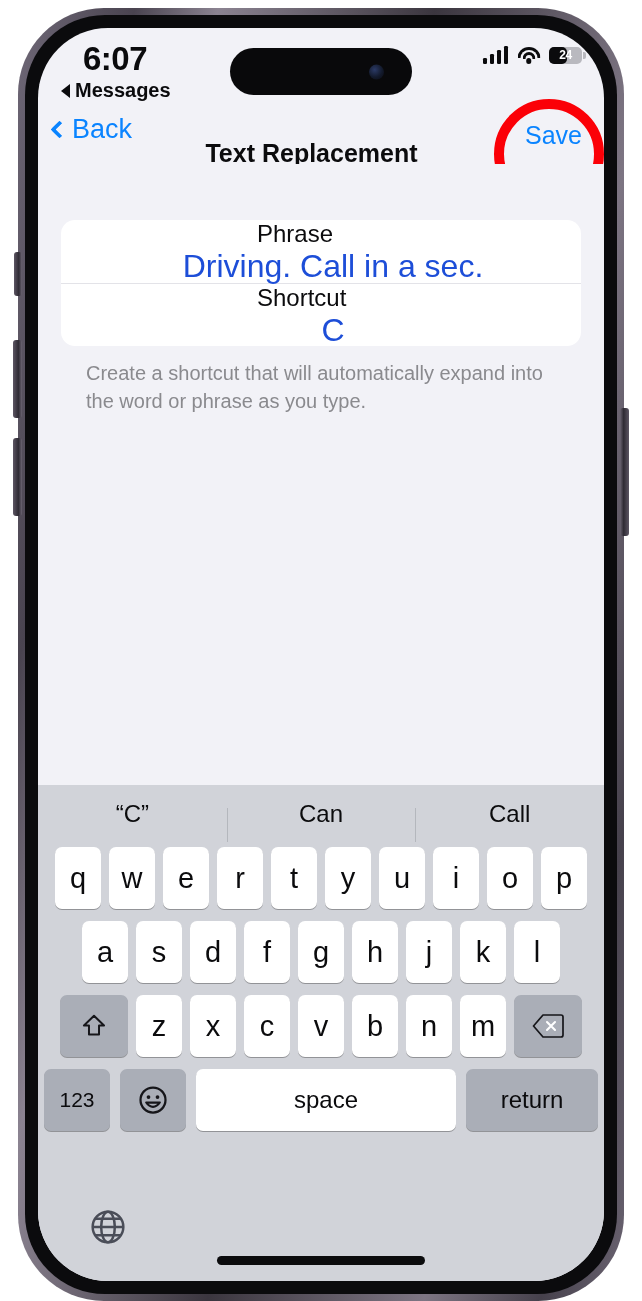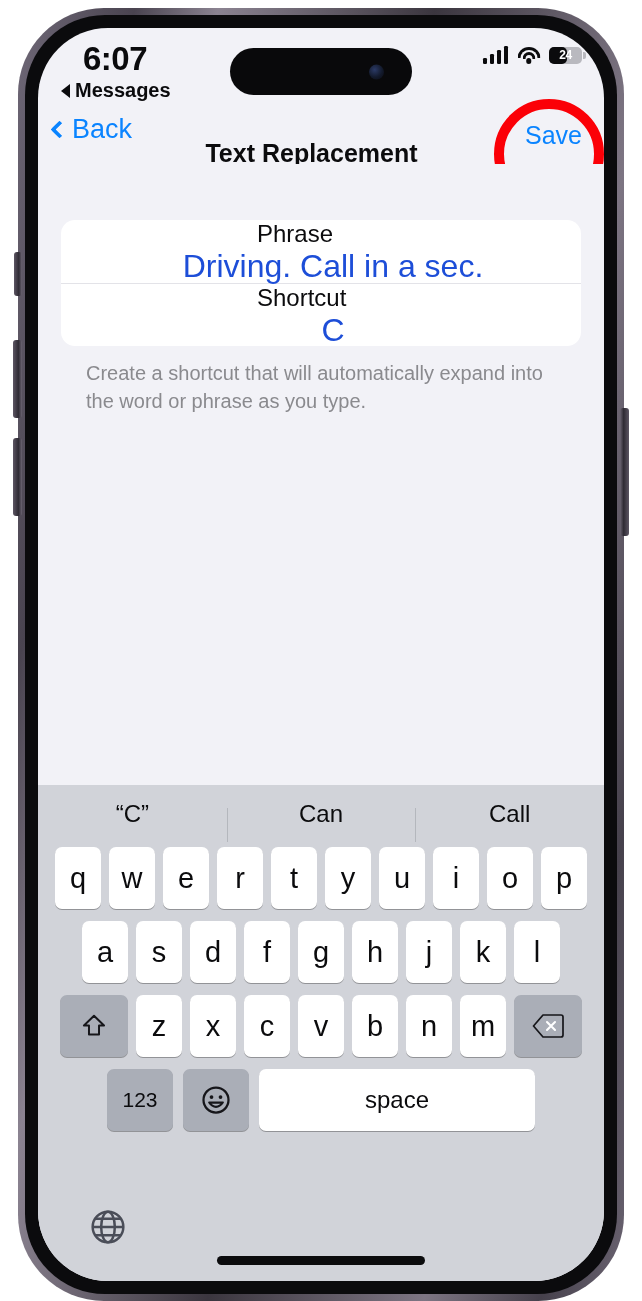--- a/index.html
+++ b/index.html
@@ -229,20 +229,21 @@
         <div class="key dark fn">123</div>
         <div class="key dark fn">
           <svg width="30" height="30" viewBox="0 0 24 24">
             <circle cx="12" cy="12" r="10" fill="none" stroke="#16161a" stroke-width="1.8"></circle>
             <circle cx="8.4" cy="9.6" r="1.5" fill="#16161a"></circle>
             <circle cx="15.6" cy="9.6" r="1.5" fill="#16161a"></circle>
             <path d="M6.6 14c1.6 2.4 3.4 3.4 5.4 3.4S15.8 16.4 17.4 14z" fill="none" stroke="#16161a" stroke-width="1.8" stroke-linejoin="round"></path>
           </svg>
         </div>
         <div class="key space">space</div>
+        <div class="key dark ret">return</div>
       </div>
 
       <div class="bottom-bar">
         <div class="globe">
           <svg width="40" height="40" viewBox="0 0 24 24">
             <circle cx="12" cy="12" r="9.2" fill="none" stroke="#4a4d58" stroke-width="1.5"></circle>
             <ellipse cx="12" cy="12" rx="4.1" ry="9.2" fill="none" stroke="#4a4d58" stroke-width="1.5"></ellipse>
             <path d="M2.8 12h18.4M4.3 7h15.4M4.3 17h15.4" stroke="#4a4d58" stroke-width="1.5"></path>
           </svg>
         </div>

